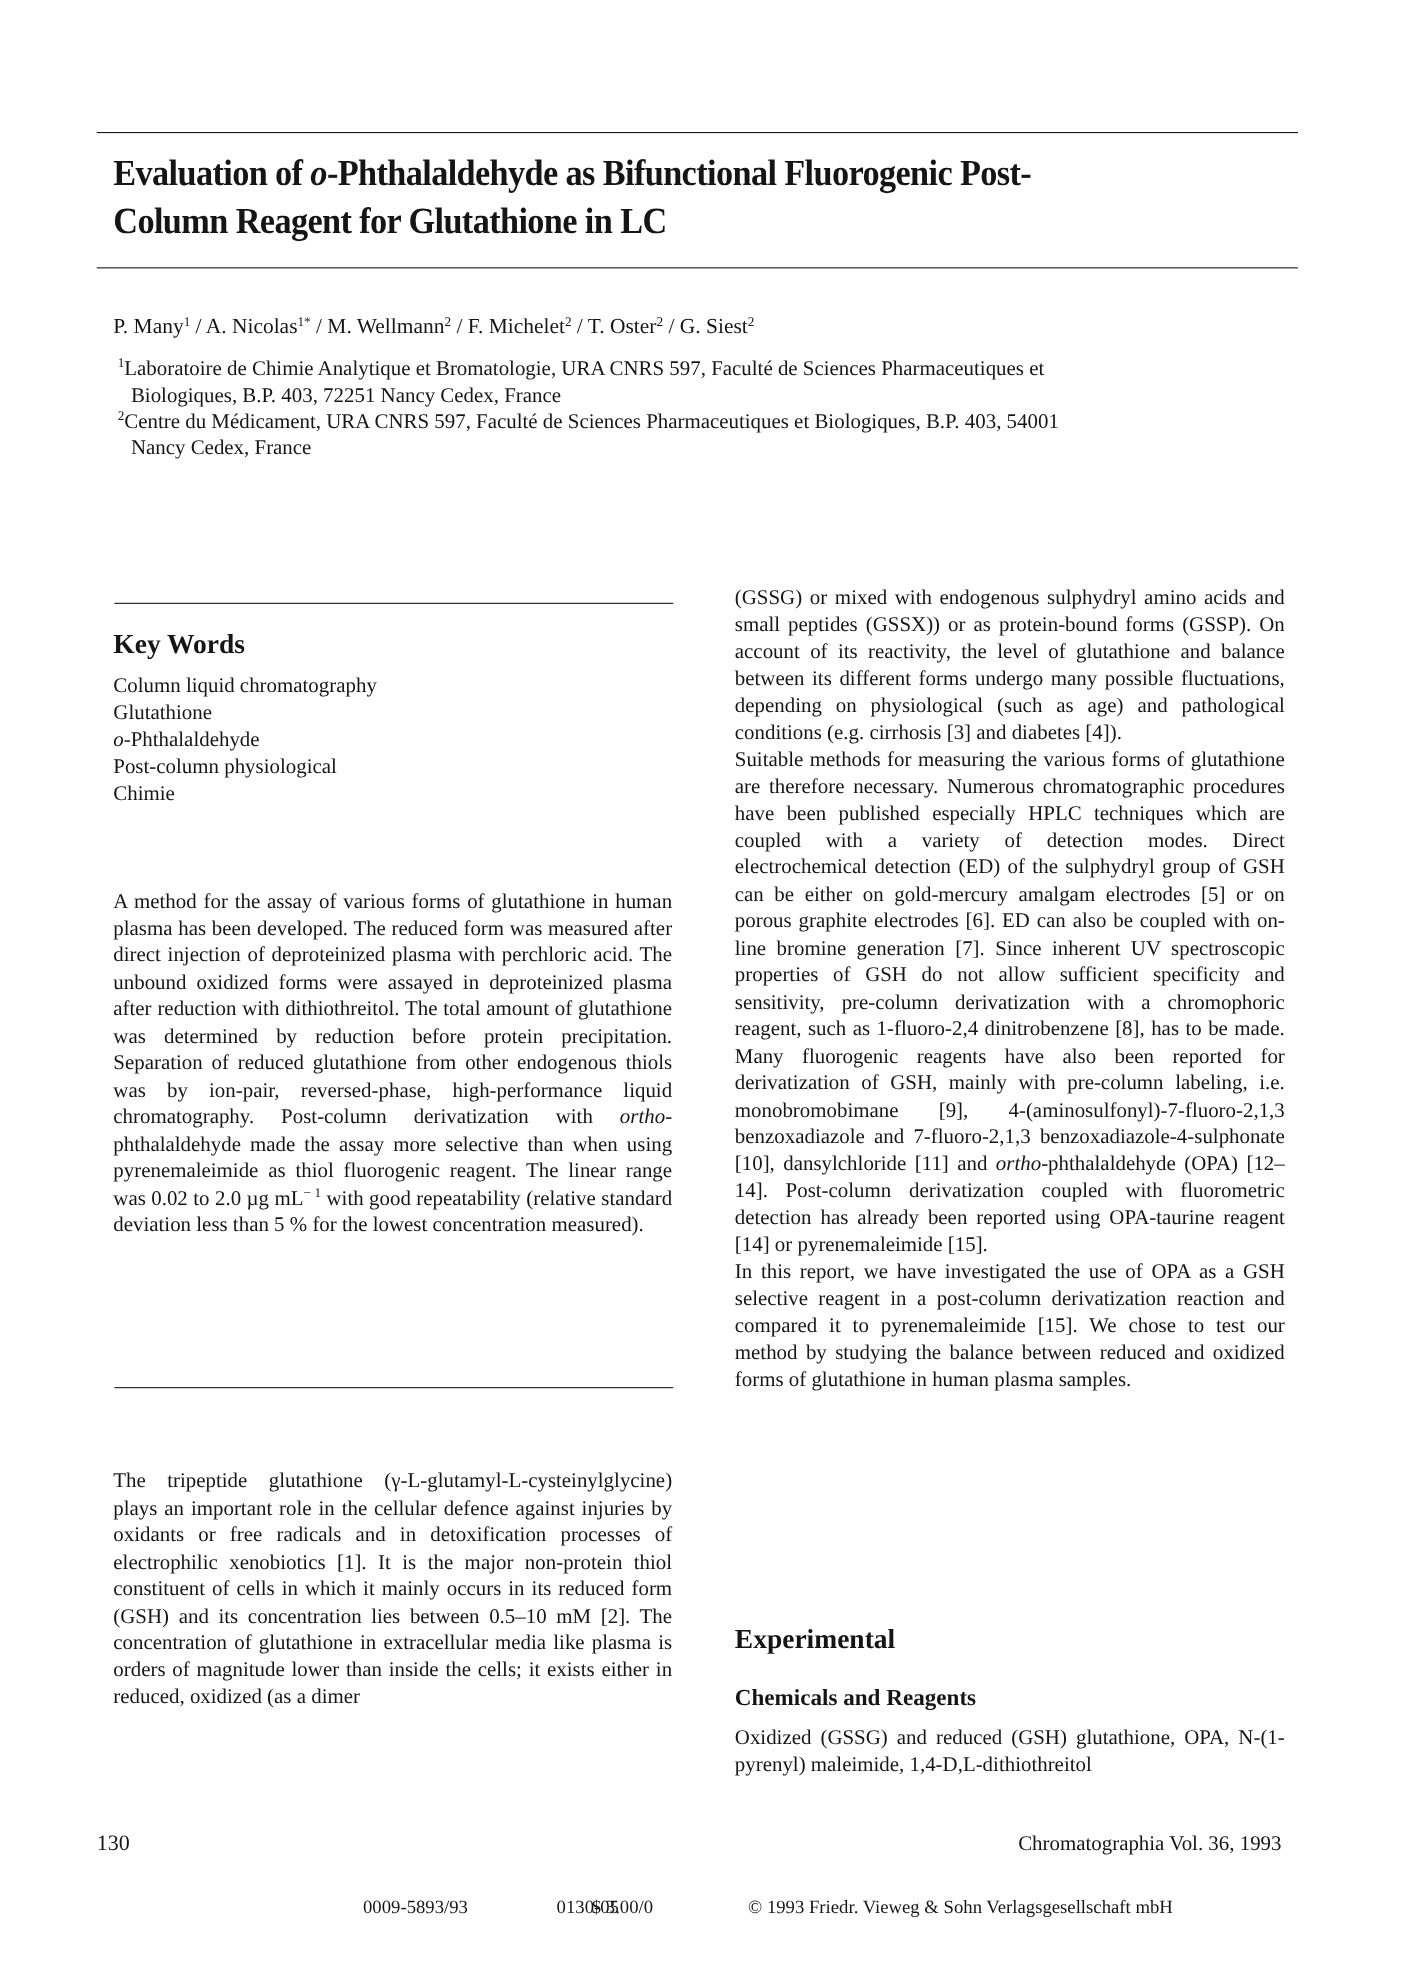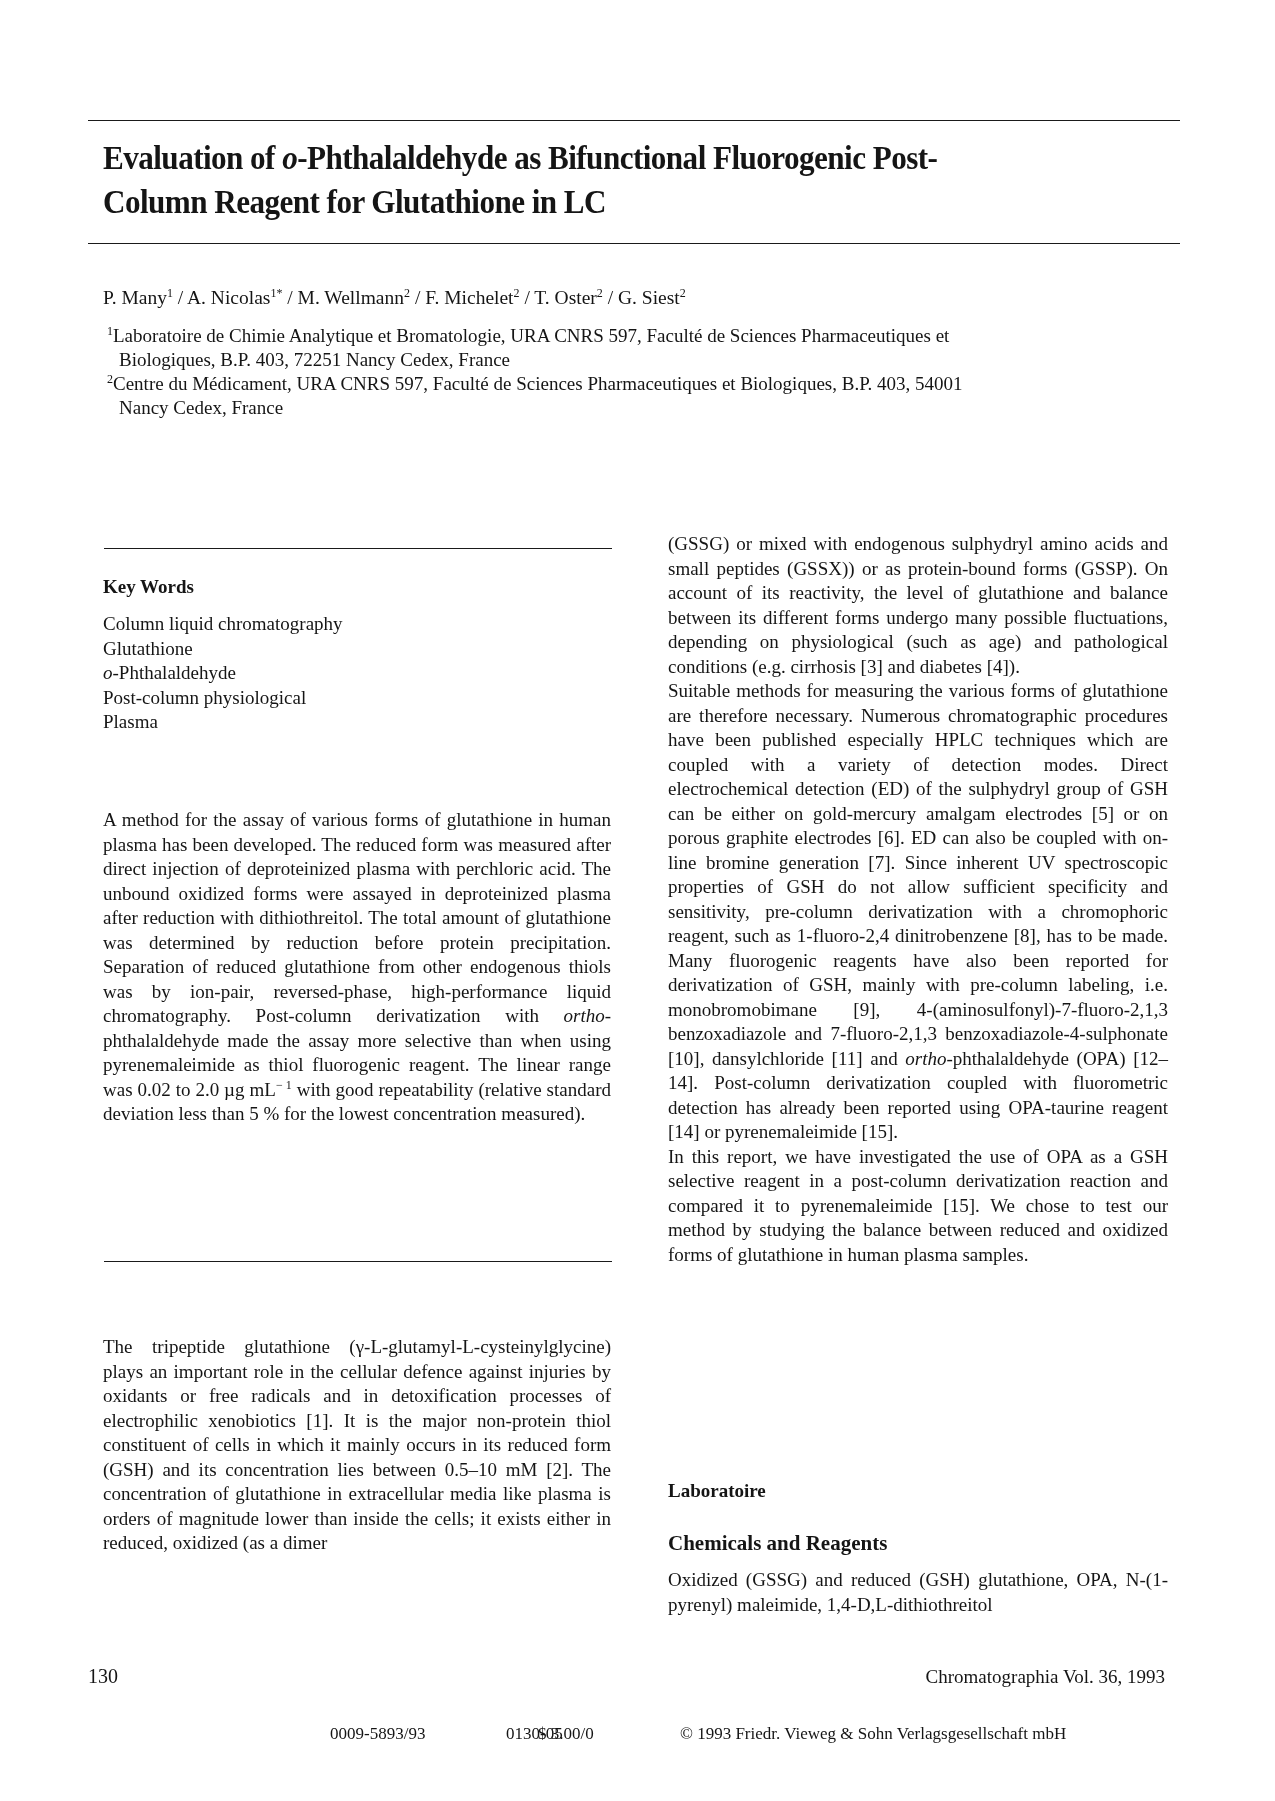--- a/index.html
+++ b/index.html
@@ -8,21 +8,21 @@
   .rule { position: absolute; height: 0; border-top: 1.6px solid #1a1a1a; }
   .title { position: absolute; left: 103px; top: 136px; width: 1080px;
            font-family: "Liberation Serif", serif; font-weight: bold; font-size: 33.5px;
            line-height: 44px; letter-spacing: -0.6px; transform: scaleX(0.93); transform-origin: left top; }
   .title-line { display: block; white-space: nowrap; }
   .authors { position: absolute; left: 103px; top: 287px; font-size: 19.5px; white-space: nowrap; }
   .authors sup, .aff sup { font-size: 12px; vertical-align: 7px; line-height: 0; }
   .aff { position: absolute; left: 107px; width: 1080px; font-size: 19px; line-height: 24px; }
   .aff .indent { padding-left: 12px; }
   .col { position: absolute; }
-  .h2 { font-weight: bold; font-size: 19px; line-height: 30px; margin: 0; }
+  .h2 { font-weight: bold; font-size: 25px; line-height: 30px; margin: 0; }
   .h3 { font-weight: bold; font-size: 21px; line-height: 26px; margin: 0; }
   .kw { font-size: 19px; line-height: 24.5px; }
   .para { font-size: 19px; line-height: 24.5px; text-align: justify; margin: 0; }
   .foot { position: absolute; font-size: 19px; white-space: nowrap; }
   .foot-small { font-size: 17px; }
   i { font-style: italic; }
 </style>
 </head>
 <body>
 
@@ -48,21 +48,21 @@
 
 <div class="rule" style="left:104px; top:548px; width:508px;"></div>
 
 <div class="col" style="left:103px; top:572px; width:508px;">
   <h2 class="h2">Key Words</h2>
   <div style="height:10px"></div>
   <div class="kw">Column liquid chromatography</div>
   <div class="kw">Glutathione</div>
   <div class="kw"><i>o</i><span>-Phthalaldehyde</span></div>
   <div class="kw">Post-column physiological</div>
-  <div class="kw">Plasma</div>
+  <div class="kw">Chimie</div>
 </div>
 
 <div class="col" style="left:103px; top:795px; width:508px;">
   <div style="height:13px"></div>
   <p class="para"><span>A method for the assay of various forms of glutathione in human plasma has been developed. The reduced form was measured after direct injection of deproteinized plasma with perchloric acid. The unbound oxidized forms were assayed in deproteinized plasma after reduction with dithiothreitol. The total amount of glutathione was determined by reduction before protein precipitation. Separation of reduced glutathione from other endogenous thiols was by ion-pair, reversed-phase, high-performance liquid chromatography. Post-column derivatization with </span><i>ortho</i><span>-phthalaldehyde made the assay more selective than when using pyrenemaleimide as thiol fluorogenic reagent. The linear range was 0.02 to 2.0 µg mL</span><sup style="font-size:12px; vertical-align:7px; line-height:0;">− 1</sup><span> with good repeatability (relative standard deviation less than 5 % for the lowest concentration measured).</span></p>
 </div>
 
 <div class="rule" style="left:104px; top:1261px; width:508px;"></div>
 
 <div class="col" style="left:103px; top:1322px; width:508px;">
@@ -70,21 +70,21 @@
   <p class="para">The tripeptide glutathione (γ-L-glutamyl-L-cysteinylglycine) plays an important role in the cellular defence against injuries by oxidants or free radicals and in detoxification processes of electrophilic xenobiotics [1]. It is the major non-protein thiol constituent of cells in which it mainly occurs in its reduced form (GSH) and its concentration lies between 0.5–10 mM [2]. The concentration of glutathione in extracellular media like plasma is orders of magnitude lower than inside the cells; it exists either in reduced, oxidized (as a dimer</p>
 </div>
 
 <div class="col" style="left:668px; top:532px; width:500px;">
   <p class="para">(GSSG) or mixed with endogenous sulphydryl amino acids and small peptides (GSSX)) or as protein-bound forms (GSSP). On account of its reactivity, the level of glutathione and balance between its different forms undergo many possible fluctuations, depending on physiological (such as age) and pathological conditions (e.g. cirrhosis [3] and diabetes [4]).</p>
   <p class="para"><span>Suitable methods for measuring the various forms of glutathione are therefore necessary. Numerous chromatographic procedures have been published especially HPLC techniques which are coupled with a variety of detection modes. Direct electrochemical detection (ED) of the sulphydryl group of GSH can be either on gold-mercury amalgam electrodes [5] or on porous graphite electrodes [6]. ED can also be coupled with on-line bromine generation [7]. Since inherent UV spectroscopic properties of GSH do not allow sufficient specificity and sensitivity, pre-column derivatization with a chromophoric reagent, such as 1-fluoro-2,4 dinitrobenzene [8], has to be made. Many fluorogenic reagents have also been reported for derivatization of GSH, mainly with pre-column labeling, i.e. monobromobimane [9], 4-(aminosulfonyl)-7-fluoro-2,1,3 benzoxadiazole and 7-fluoro-2,1,3 benzoxadiazole-4-sulphonate [10], dansylchloride [11] and </span><i>ortho</i><span>-phthalaldehyde (OPA) [12–14]. Post-column derivatization coupled with fluorometric detection has already been reported using OPA-taurine reagent [14] or pyrenemaleimide [15].</span></p>
   <p class="para">In this report, we have investigated the use of OPA as a GSH selective reagent in a post-column derivatization reaction and compared it to pyrenemaleimide [15]. We chose to test our method by studying the balance between reduced and oxidized forms of glutathione in human plasma samples.</p>
 </div>
 
 <div class="col" style="left:668px; top:1476px; width:500px;">
-  <h2 class="h2">Laboratoire</h2>
+  <h2 class="h2">Experimental</h2>
   <div style="height:24px"></div>
   <h3 class="h3">Chemicals and Reagents</h3>
   <div style="height:12px"></div>
   <p class="para">Oxidized (GSSG) and reduced (GSH) glutathione, OPA, N-(1-pyrenyl) maleimide, 1,4-D,L-dithiothreitol</p>
 </div>
 
 <div class="foot" style="left:88px; top:1665px; font-size:20px;">130</div>
 <div class="foot" style="right:110px; top:1666px;">Chromatographia Vol. 36, 1993</div>
 
 <div class="foot foot-small" style="left:330px; top:1724px;">0009-5893/93</div>

